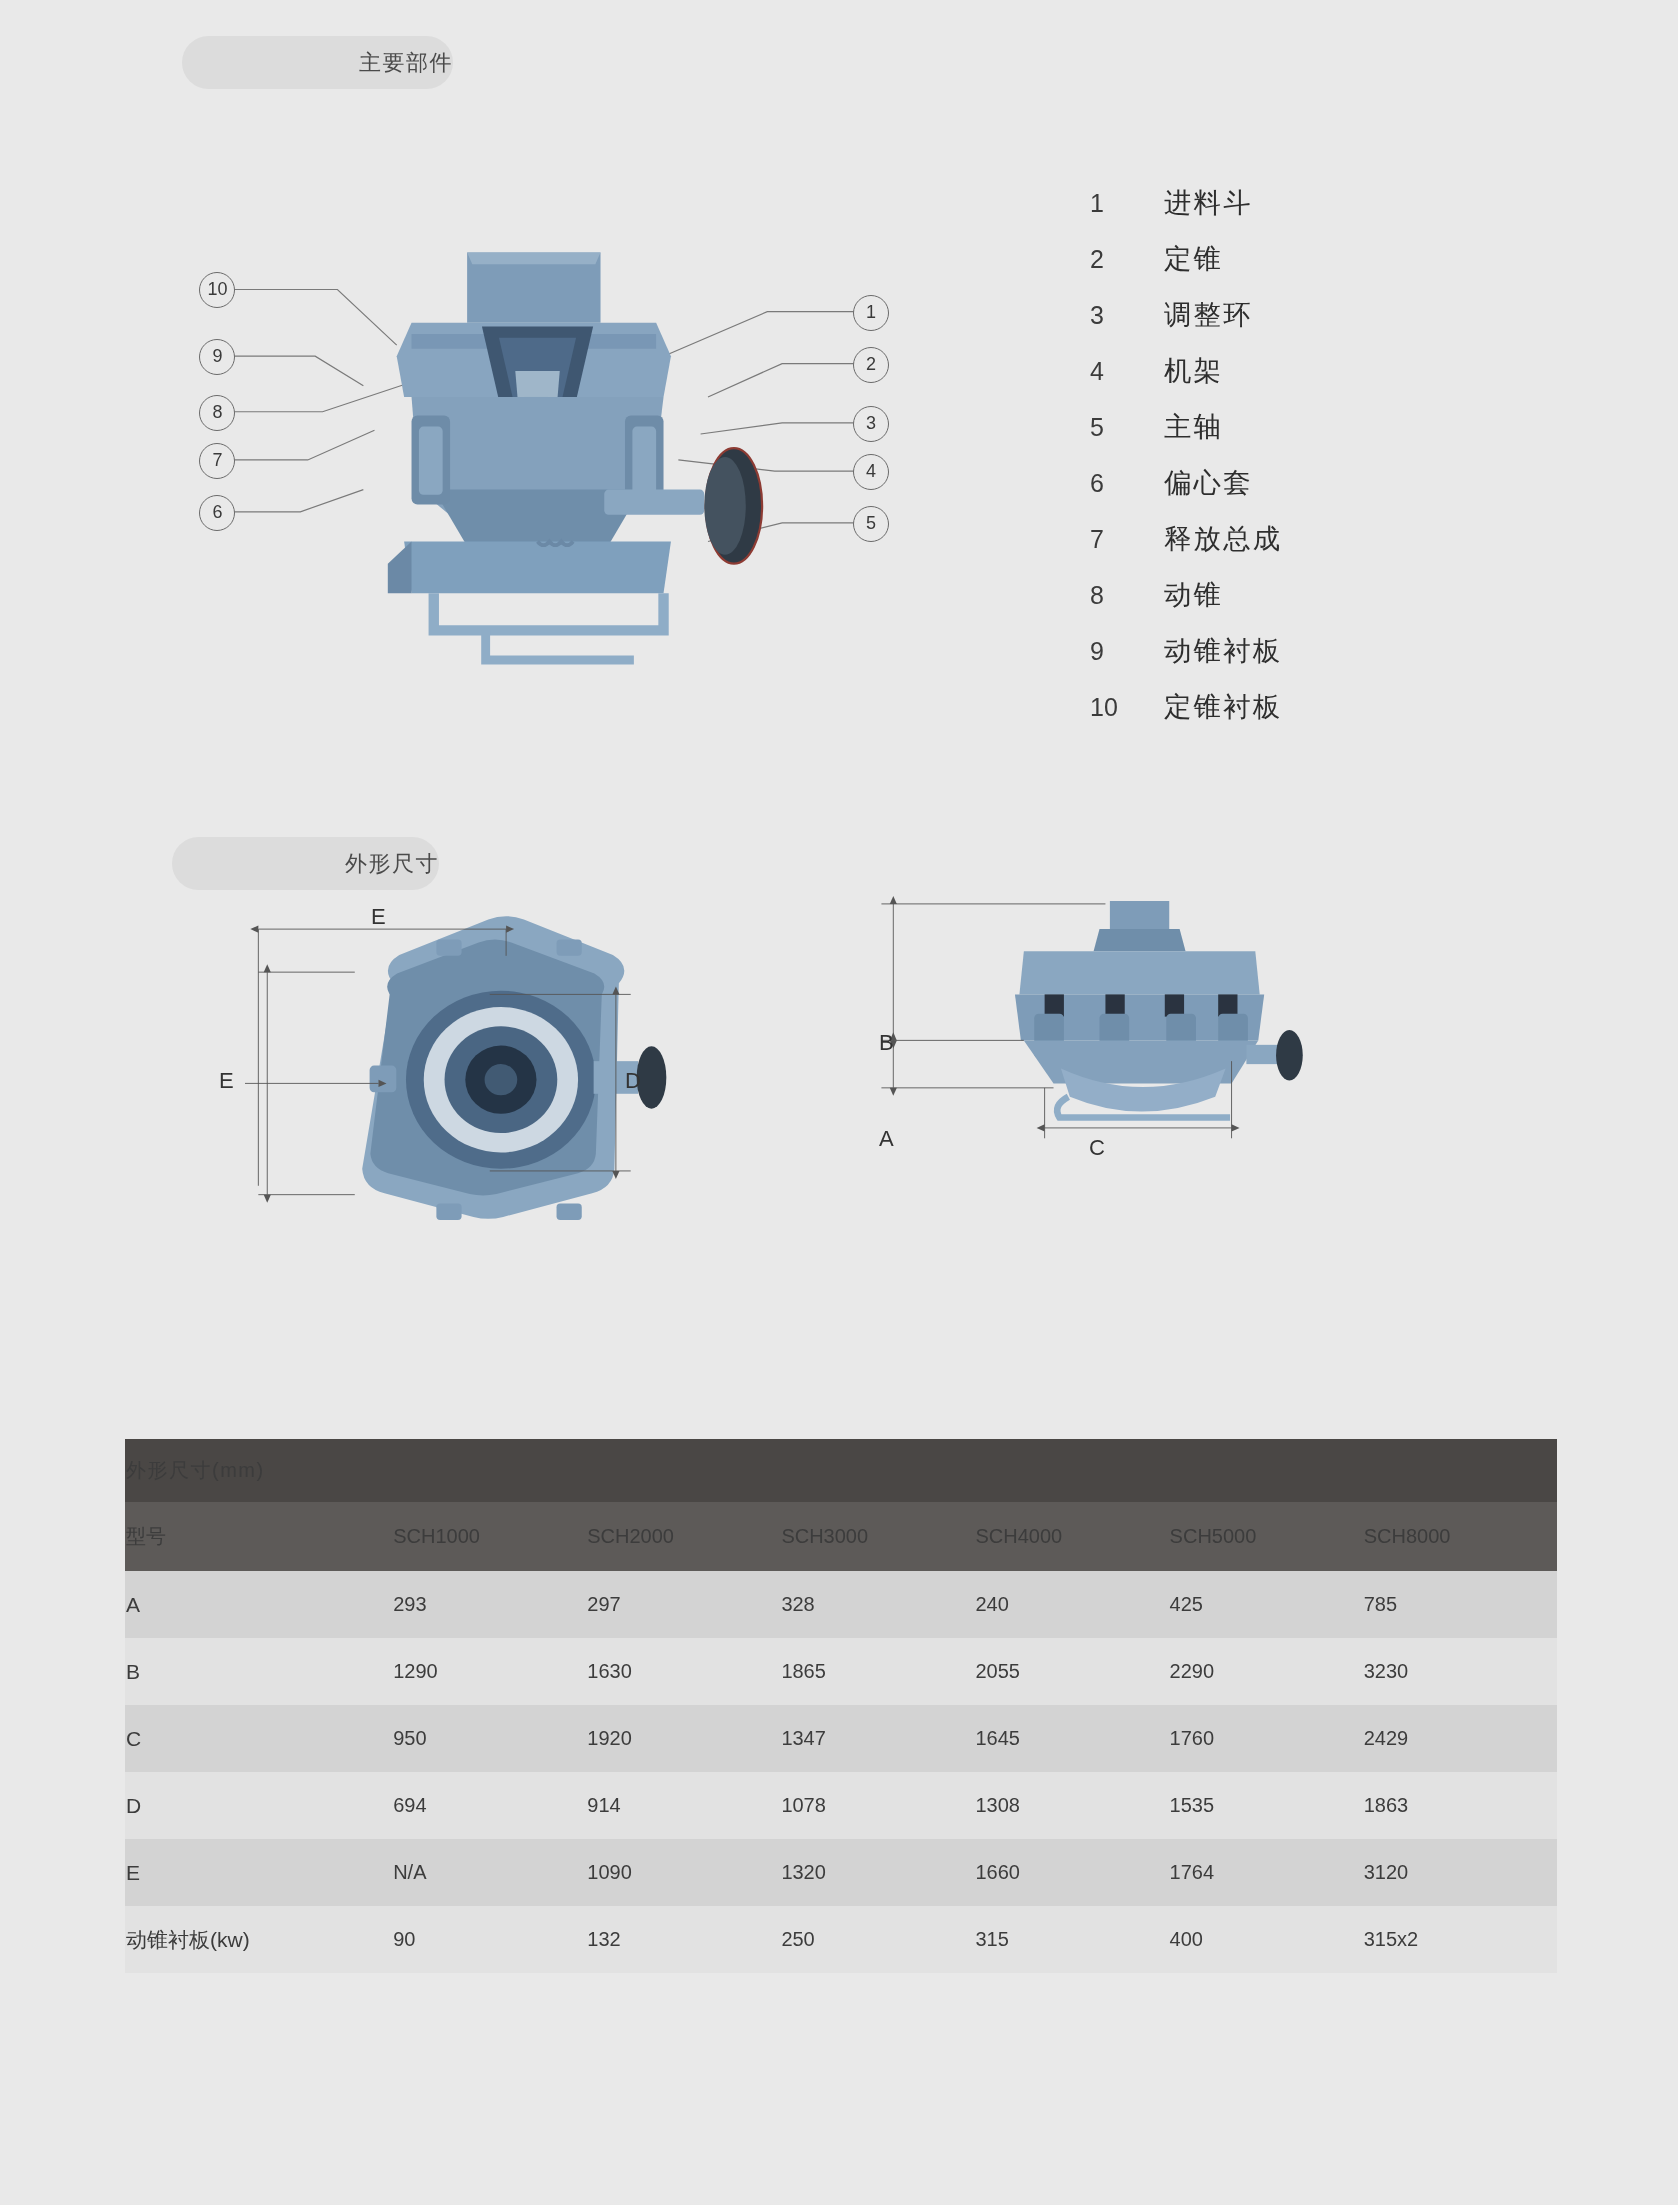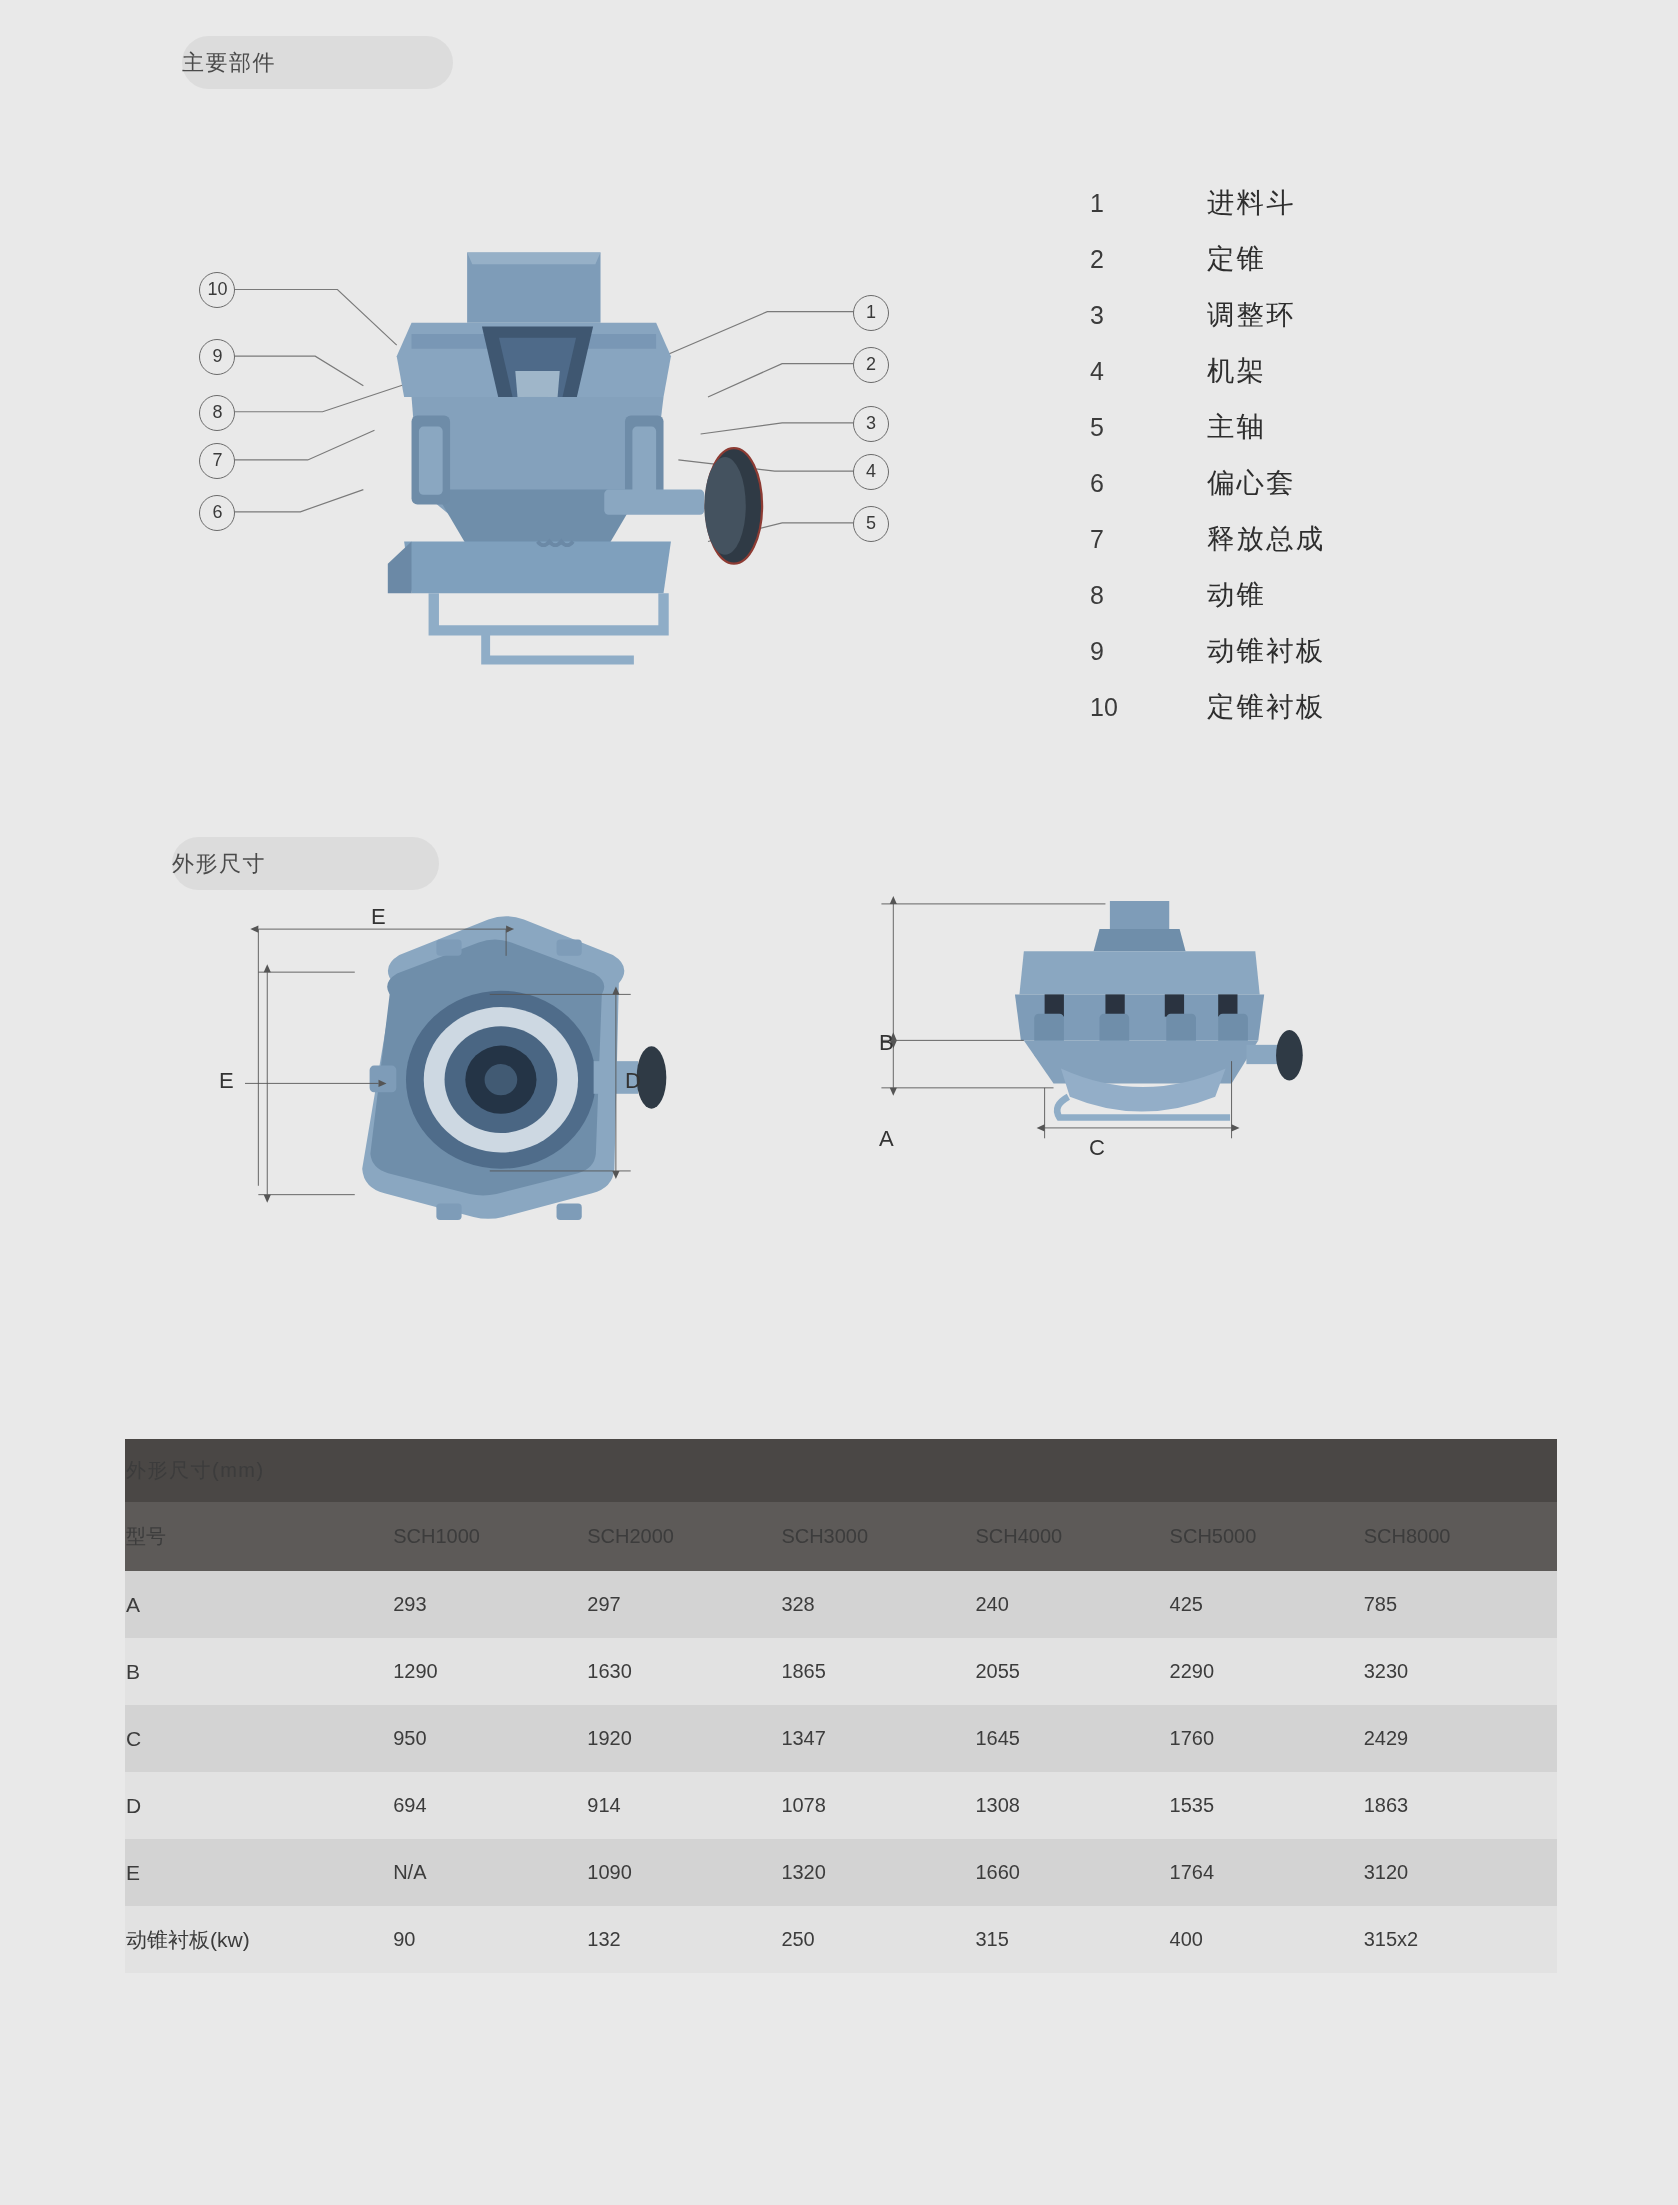--- a/index.html
+++ b/index.html
@@ -16,21 +16,21 @@
     overflow: hidden;
   }
 
   
   .pill {
     position: absolute;
     background: #dcdcdc;
     border-radius: 30px;
     height: 53px;
     line-height: 53px;
-    text-align: left;
+    text-align: right;
     font-size: 22px;
     color: #4a4a4a;
     letter-spacing: 1.5px;
   }
   #pill-parts { left: 182px; top: 36px; width: 271px; }
   #pill-dims  { left: 172px; top: 837px; width: 267px; }
 
   
   #legend {
     position: absolute;
@@ -47,21 +47,20 @@
     width: 74px;
     font-size: 25px;
     color: #3b3b3b;
     text-align: left;
     font-family: "Liberation Sans", sans-serif;
   }
   .legend-label {
     font-size: 27.4px;
     color: #2e2e2e;
     letter-spacing: 2.2px;
-    margin-left: 43px;
   }
 
   
   #cutaway {
     position: absolute;
     left: 189px;
     top: 245px;
     width: 786px;
     height: 504px;
   }

